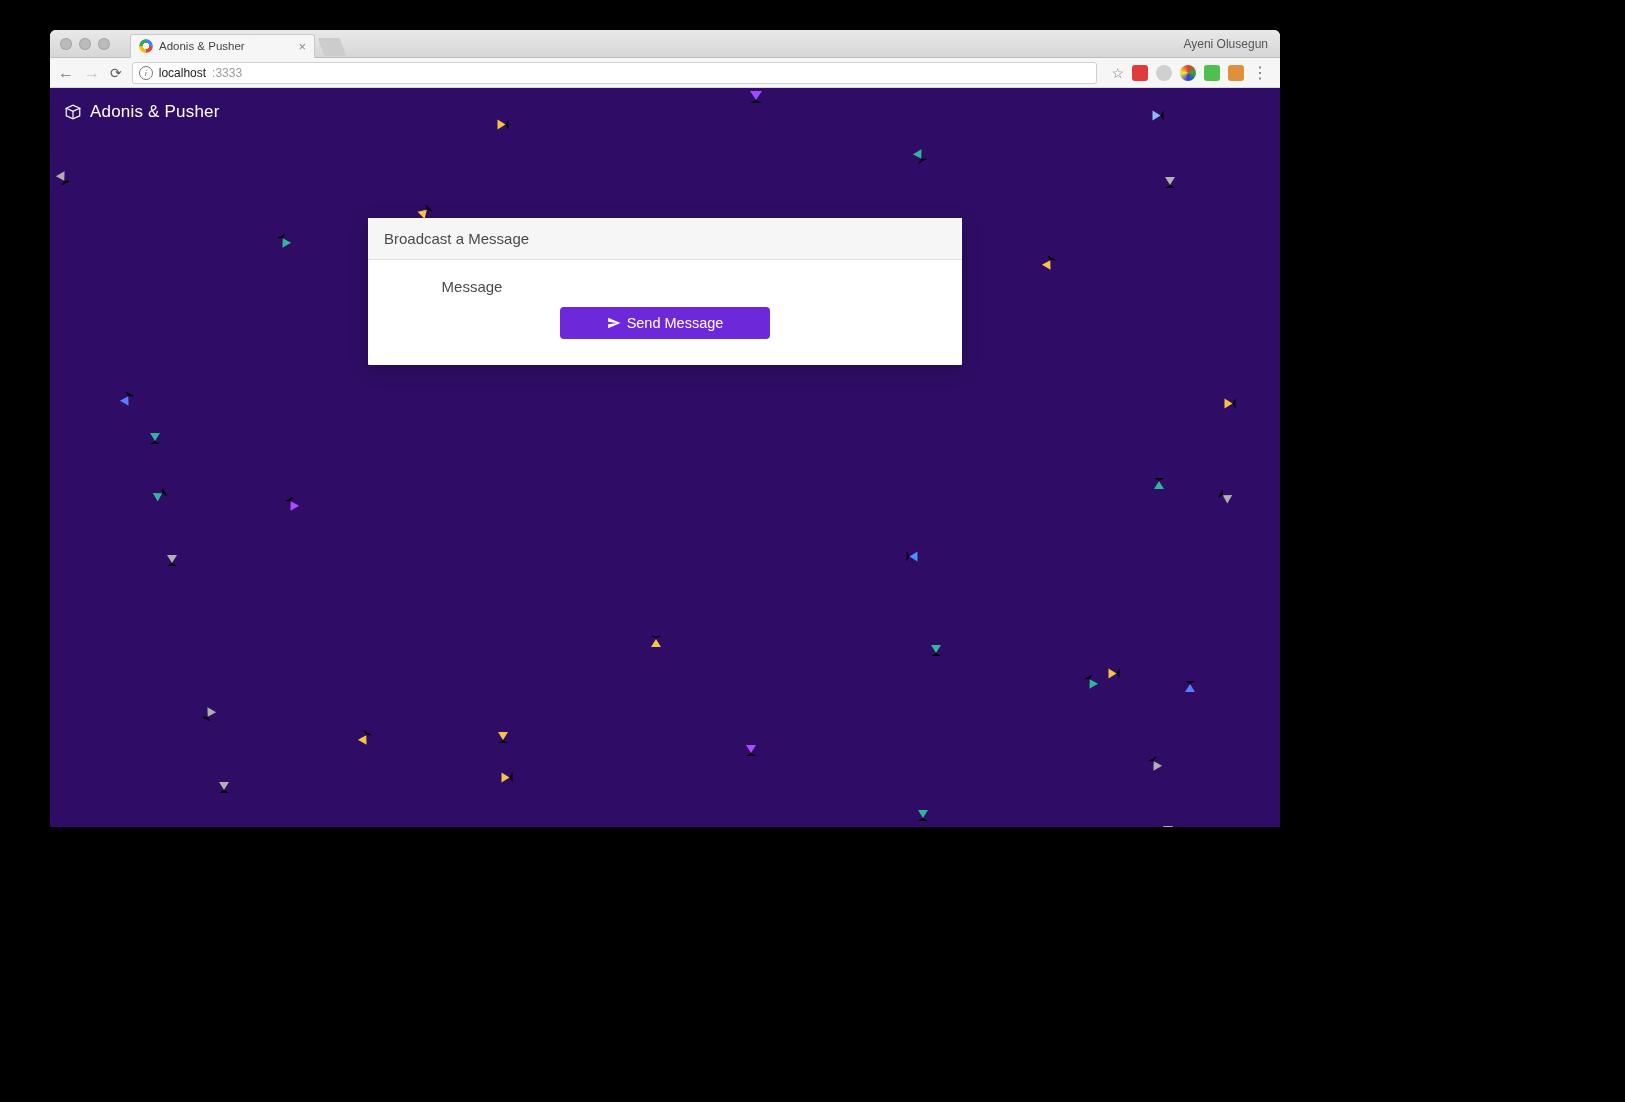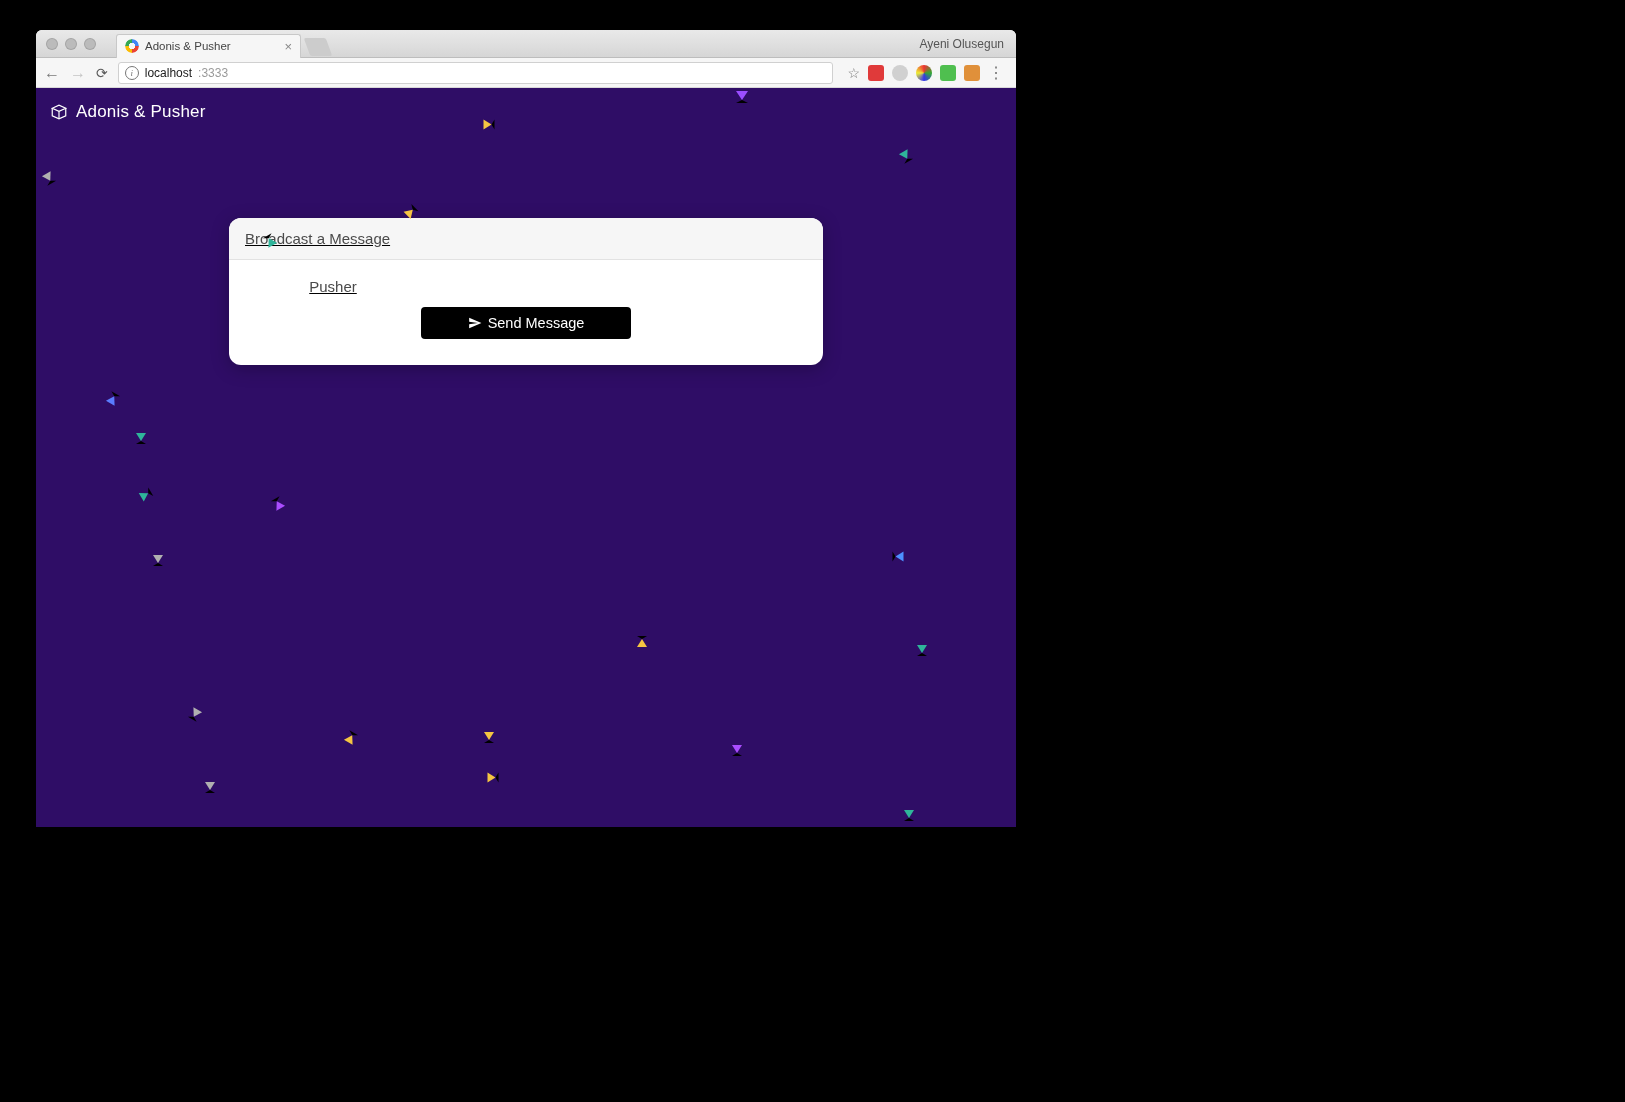--- a/index.html
+++ b/index.html
@@ -6,23 +6,23 @@
     body {
       font-family: -apple-system, BlinkMacSystemFont, "Segoe UI", Helvetica, Arial, sans-serif;
       background: #000;
       width: 1625px;
       height: 1102px;
       overflow: hidden;
       position: relative;
     }
     .desktop-frame {
       position: absolute;
-      left: 36px;
+      left: 50px;
       top: 30px;
-      width: 980px;
+      width: 1230px;
       height: 797px;
       background: #fff;
       border-radius: 6px 6px 0 0;
       overflow: hidden;
       box-shadow: 0 0 40px rgba(0,0,0,0.5);
     }
     
     .chrome-top {
       height: 28px;
       background: linear-gradient(#e9e9e9,#d6d6d6);
@@ -104,43 +104,42 @@
       overflow:hidden;
     }
     .brand {
       position:absolute; top:14px; left:14px; color:#fff;
       font-size:17px; font-weight:500; display:flex; align-items:center; gap:8px;
       letter-spacing:0.2px;
     }
     .brand svg { width:18px; height:18px; }
     .card {
       position:absolute; left:50%; top:130px; transform:translateX(-50%);
-      width:594px; background:#fff; border-radius:12px;
+      width:594px; background:#fff; border-radius:1px;
       box-shadow:0 4px 18px rgba(0,0,0,0.25);
       overflow:hidden;
-      text-decoration:underline;
     }
     .card-header {
       background:#f6f6f6; border-bottom:1px solid #e2e2e2;
       padding:12px 16px; font-size:15px; color:#4a4a4a;
     }
     .card-body { padding:18px 16px 26px; }
     .form-row { display:flex; align-items:center; gap:0; }
     .form-label {
       width:176px; text-align:center; font-size:15px; color:#4a4a4a;
     }
     .form-input {
       flex:1; margin-right:60px; height:32px;
       border:1px solid #ced4da; border-radius:4px;
       padding:0 10px; font-size:14px; color:#495057;
     }
     .form-input::placeholder { color:#9aa0a6; }
     .btn-row { margin-top:12px; padding-left:176px; }
     .btn {
-      background:#000000; color:#fff; border:none; border-radius:4px;
+      background:#6d28d9; color:#fff; border:none; border-radius:4px;
       height:32px; width:210px; font-size:14.5px;
       display:inline-flex; align-items:center; justify-content:center; gap:6px;
       cursor:pointer;
     }
     .btn svg { width:14px; height:14px; }
 
     
     .tri { position:absolute; width:0; height:0; border-style:solid; }
   </style>
 </head>
@@ -190,21 +189,21 @@
           <path d="M3 7v10l9 4 9-4V7"></path>
           <path d="M12 11v10"></path>
       </svg>
       <span>Adonis &amp; Pusher</span>
     </div>
 
     <div class="card">
       <div class="card-header">Broadcast a Message</div>
       <div class="card-body">
         <div class="form-row">
-          <div class="form-label">Pusher</div>
+          <div class="form-label">Message</div>
         </div>
         <div class="btn-row">
           <button class="btn">
             <svg viewBox="0 0 24 24" fill="#fff">
               <path d="M2 21l21-9L2 3v7l15 2-15 2v7z"></path>
             </svg>
             <span>Send Message</span>
           </button>
         </div>
       </div>

